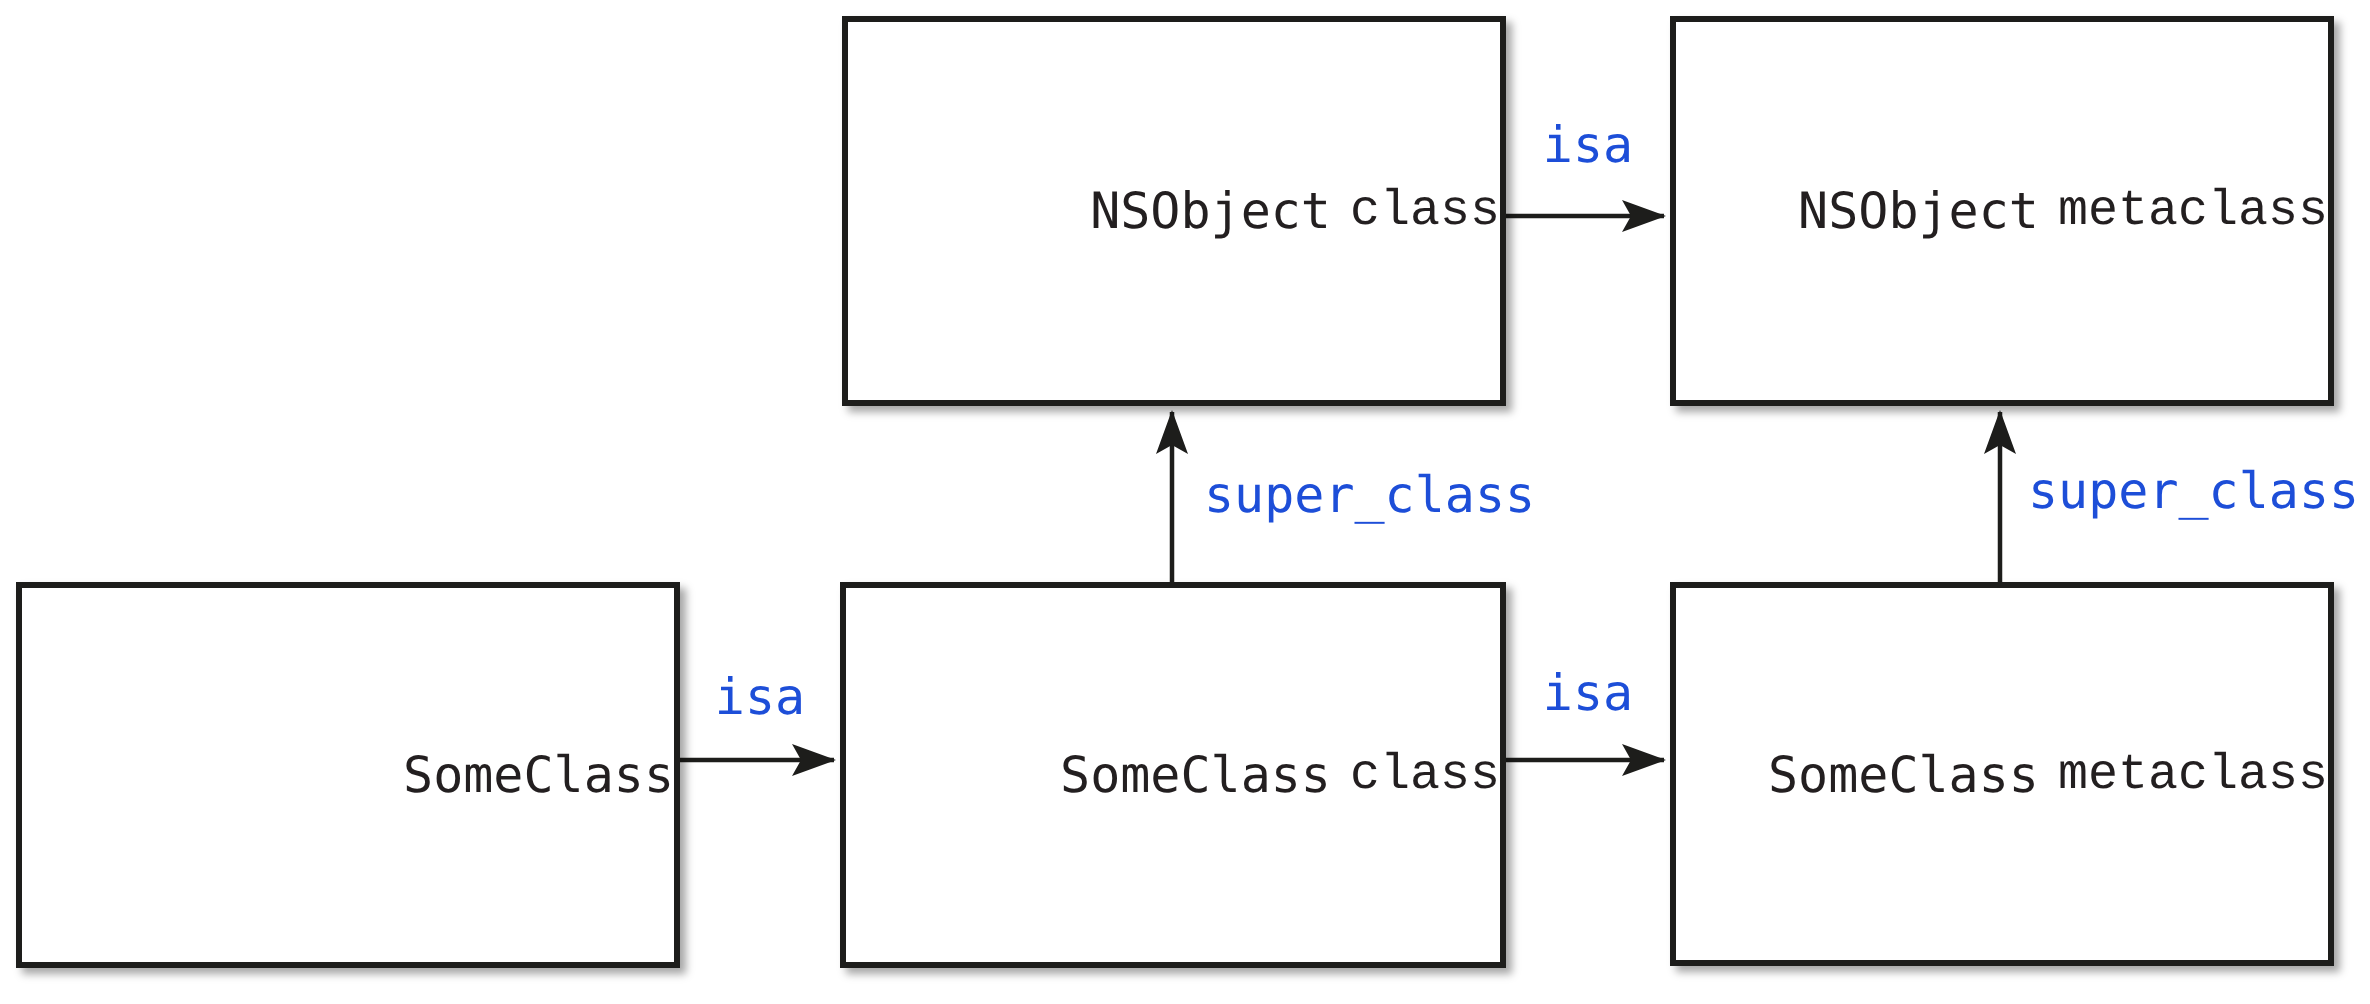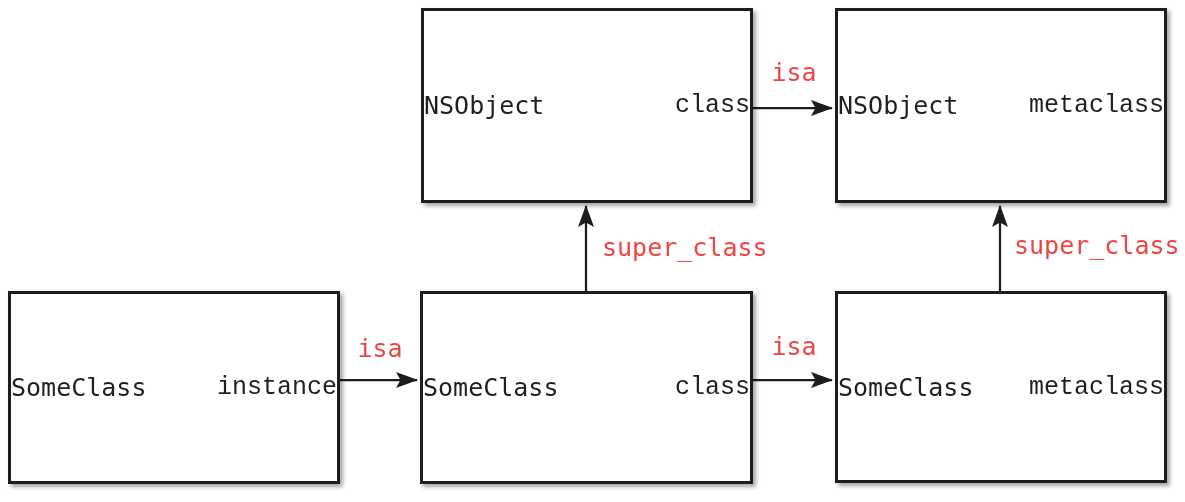--- a/index.html
+++ b/index.html
@@ -17,22 +17,23 @@
     color: #231f20;
   }
   .node {
     position: absolute;
     box-sizing: border-box;
     background: #ffffff;
     border: 3px solid #1d1d1b;
     box-shadow: 3px 3px 4px rgba(0,0,0,0.35);
     display: flex;
     align-items: center;
-    justify-content: space-between;
+    justify-content: flex-end;
     white-space: nowrap;
+    padding-left: 13px;
   }
   .node .name {
     font-family: "DejaVu Sans Mono", monospace;
     font-size: 25px;
     letter-spacing: 0px;
   }
   .node .descriptor {
     font-family: Liberation Mono, monospace;
     font-size: 25px;
     margin-left: 0.38em;
@@ -41,21 +42,21 @@
   #box-nsobject-metaclass  { left: 835px; top: 8px;   width: 332px; height: 195px; }
   #box-someclass-instance  { left: 8px;   top: 291px; width: 332px; height: 193px; }
   #box-someclass-class     { left: 420px; top: 291px; width: 333px; height: 193px; }
   #box-someclass-metaclass { left: 835px; top: 291px; width: 332px; height: 192px; }
 
   .edge-label {
     position: absolute;
     font-family: "DejaVu Sans Mono", monospace;
     font-size: 25px;
     line-height: 30px;
-    color: #ef4444;
+    color: #1d4ed8;
     white-space: nowrap;
   }
   #label-isa-top    { left: 753px; top: 58px;  width: 82px; text-align: center; }
   #label-isa-left   { left: 340px; top: 334px; width: 80px; text-align: center; }
   #label-isa-right  { left: 753px; top: 332px; width: 82px; text-align: center; }
   #label-super-left { left: 602px; top: 233px; }
   #label-super-right{ left: 1014px; top: 231px; }
 
   svg.edges {
     position: absolute;
@@ -92,21 +93,20 @@
     <span class="descriptor">class</span>
   </div>
 
   <div class="node" id="box-nsobject-metaclass">
     <span class="name">NSObject</span>
     <span class="descriptor">metaclass</span>
   </div>
 
   <div class="node" id="box-someclass-instance">
     <span class="name">SomeClass</span>
-    <span class="descriptor">instance</span>
   </div>
 
   <div class="node" id="box-someclass-class">
     <span class="name">SomeClass</span>
     <span class="descriptor">class</span>
   </div>
 
   <div class="node" id="box-someclass-metaclass">
     <span class="name">SomeClass</span>
     <span class="descriptor">metaclass</span>

